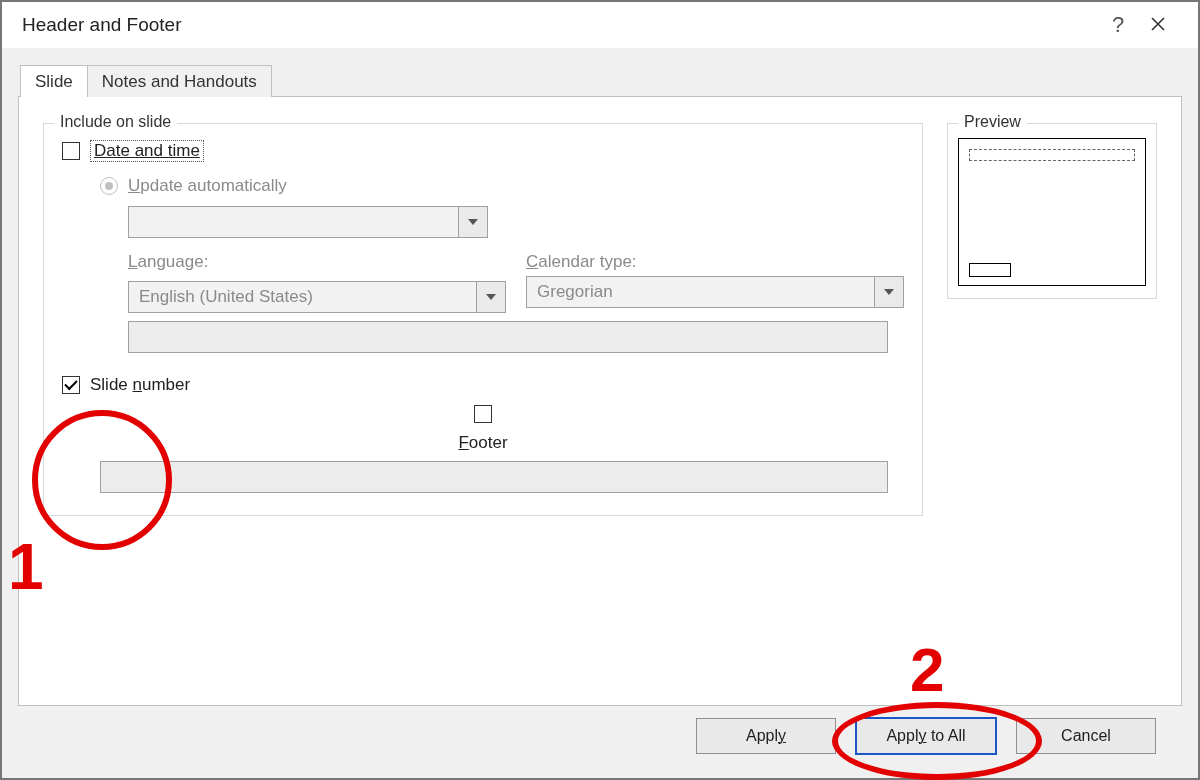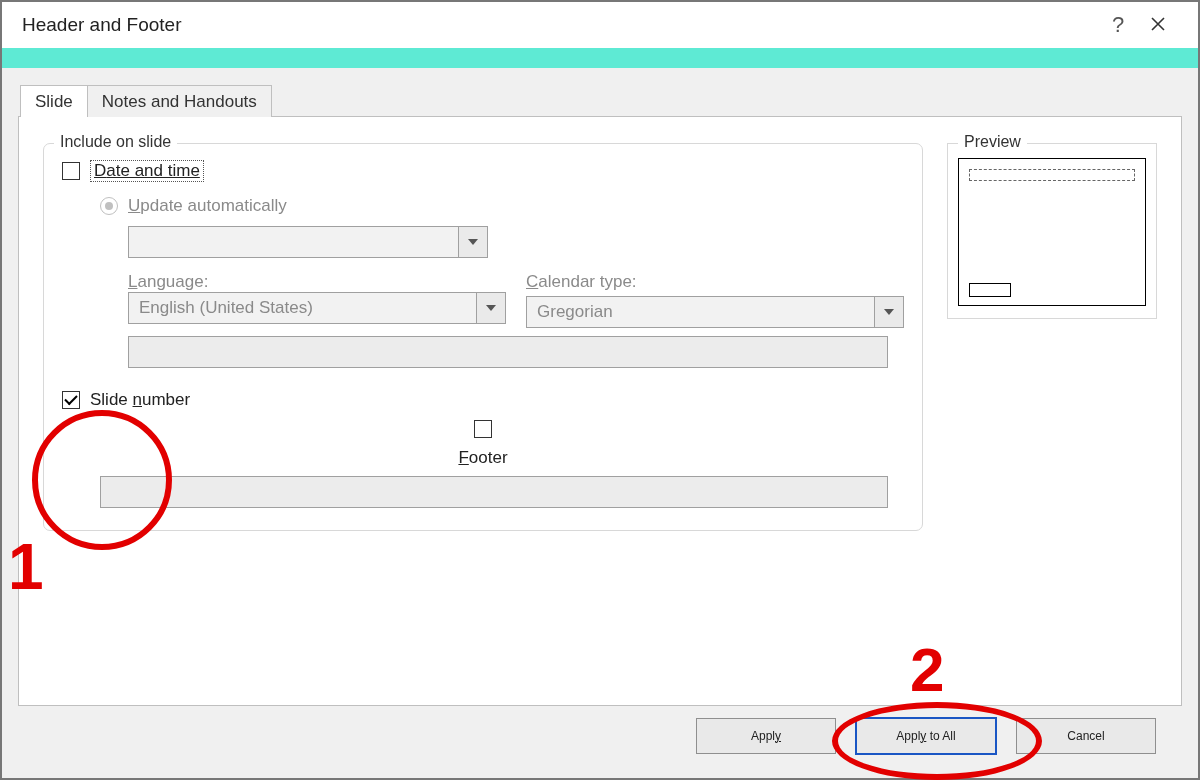--- a/index.html
+++ b/index.html
@@ -6,21 +6,21 @@
     --bg:#f0f0f0;
     --panel:#ffffff;
     --border:#bfbfbf;
     --border-dark:#a0a0a0;
     --text:#222;
     --text-disabled:#8a8a8a;
     --focus:#1a56c4;
     --annot:#e20000;
   }
   html,body{margin:0;padding:0;width:1200px;height:780px;font-family:"Segoe UI",Arial,sans-serif;font-size:17px;color:var(--text);background:#fff;}
-  .outer{box-sizing:border-box;width:1200px;height:780px;border:2px solid #777;display:flex;flex-direction:column;background:#5eead4;position:relative;gap:20px;}
+  .outer{box-sizing:border-box;width:1200px;height:780px;border:2px solid #777;display:flex;flex-direction:column;background:#e5e5e5;position:relative;}
   .titlebar{height:46px;display:flex;align-items:center;padding:0 20px;background:#fff;}
   .titlebar .title{flex:1;font-size:19px;}
   .titlebar .help{width:40px;text-align:center;font-size:22px;color:#555;}
   .titlebar .close{width:40px;text-align:center;font-size:20px;color:#444;}
 
   .body{flex:1;background:var(--bg);padding:14px 16px 10px 16px;display:flex;flex-direction:column;box-sizing:border-box;}
 
   
   .tabs{display:flex;align-items:flex-end;height:34px;margin-left:2px;}
   .tab{padding:6px 14px 5px 14px;border:1px solid var(--border);border-bottom:none;background:var(--bg);color:#333;margin-right:0;position:relative;top:1px;}
@@ -62,21 +62,21 @@
 
   .under{text-decoration:underline;text-decoration-thickness:1px;}
 
   .preview-box{border:1.5px solid #000;height:148px;margin-top:4px;padding:10px 10px 8px 10px;box-sizing:border-box;display:flex;flex-direction:column;justify-content:space-between;}
   .preview-top{height:10px;border:1.5px dashed #666;}
   .preview-bot{display:flex;justify-content:flex-start;}
   .preview-slot{width:40px;height:12px;border:1.5px solid #000;}
 
   
   .btnbar{display:flex;justify-content:flex-end;gap:20px;padding:12px 26px 14px 0;background:var(--bg);}
-  .btn{min-width:140px;height:36px;border:1px solid #8f8f8f;background:#e9e9e9;display:flex;align-items:center;justify-content:center;font-size:12px;padding:16px 18px;box-sizing:border-box;}
+  .btn{min-width:140px;height:36px;border:1px solid #8f8f8f;background:#e9e9e9;display:flex;align-items:center;justify-content:center;font-size:16px;padding:16px 18px;box-sizing:border-box;}
   .btn.focus{outline:2px solid var(--focus);outline-offset:-1px;border-color:var(--focus);}
   .circle{border:6px solid var(--annot);border-radius:50%;position:absolute;pointer-events:none;}
   .num{color:var(--annot);font-weight:bold;font-family:"Segoe UI",Arial,sans-serif;position:absolute;pointer-events:none;}
 </style>
 </head>
 <body>
 
 <div class="outer">
 
   <div class="titlebar">
@@ -92,21 +92,21 @@
   <div class="body">
 
     <div class="tabs">
       <div class="tab active">Slide</div>
       <div class="tab">Notes and Handouts</div>
     </div>
 
     <div class="tabpanel">
 
       <div class="left">
-        <div class="grp" style="padding-bottom:22px;border-radius:7px;">
+        <div class="grp" style="padding-bottom:22px;">
           <div class="grp-legend">Include on slide</div>
 
           <div class="row" style="margin-top:2px;">
             <span class="checkbox"></span>
             <span class="dotted"><span class="under">D</span>ate and time</span>
           </div>
 
           <div class="sub disabled">
             <div class="row">
               <span class="radio selected"></span>
@@ -115,21 +115,21 @@
             <div style="margin-left:28px;margin-top:10px;">
               <div class="dd" style="width:360px;">
                 <div class="dd-text"></div>
                 <div class="dd-btn">
                     <span class="caret"></span>
                   </div>
               </div>
               <div class="two-col">
                 <div>
                   <div><span class="under">L</span>anguage:</div>
-                  <div class="dd" style="margin-top:0;">
+                  <div class="dd" style="margin-top:9px;">
                     <div class="dd-text">English (United States)</div>
                     <div class="dd-btn">
                         <span class="caret"></span>
                       </div>
                   </div>
                 </div>
                 <div>
                   <div><span class="under">C</span>alendar type:</div>
                   <div class="dd" style="margin-top:4px;">
                     <div class="dd-text">Gregorian</div>

